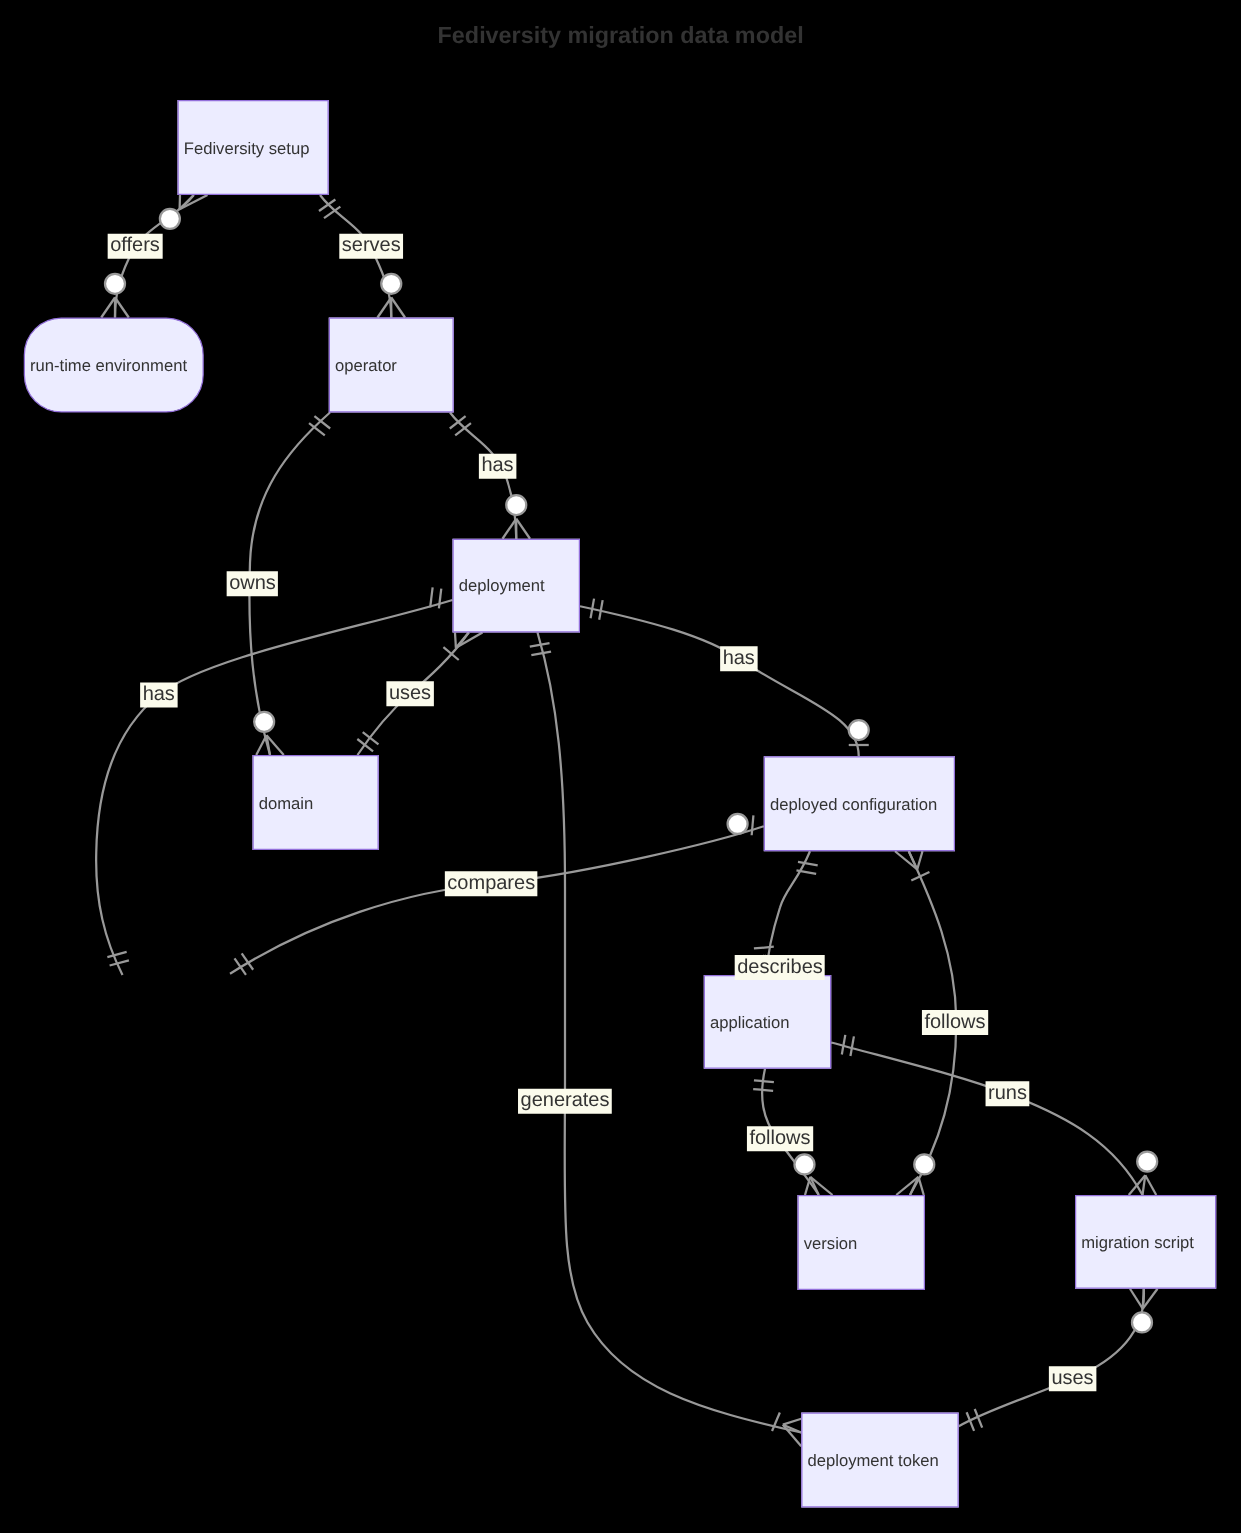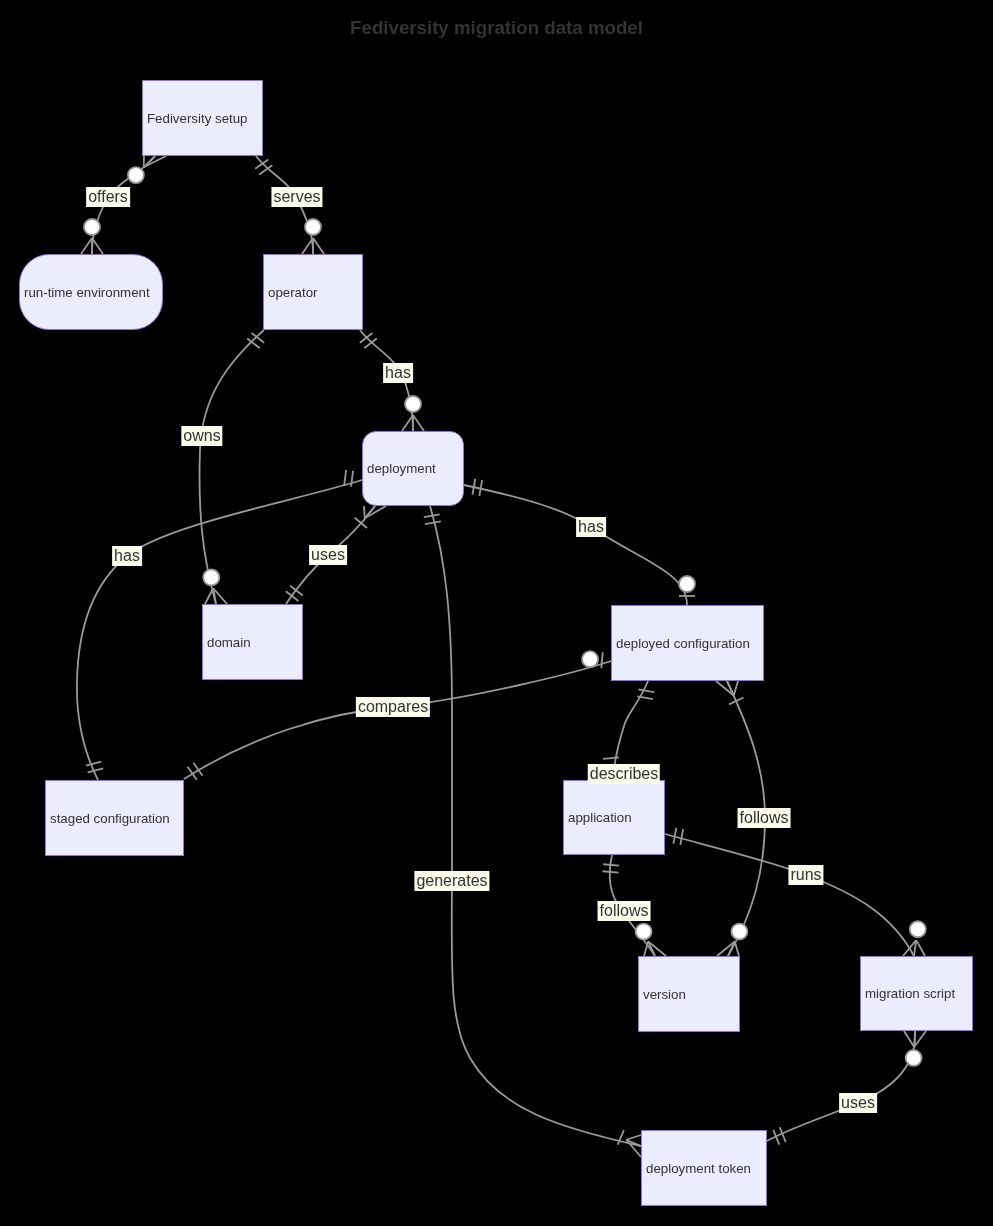--- a/index.html
+++ b/index.html
@@ -163,49 +163,46 @@
 
   <div class="entity" style="left:142px;top:80px;width:121px;height:76px;">
       <span>Fediversity setup</span>
     </div>
   <div class="entity" style="left:19px;top:254px;width:144px;height:76px;border-radius:30px;">
       <span>run-time environment</span>
     </div>
   <div class="entity" style="left:263px;top:254px;width:100px;height:76px;">
       <span>operator</span>
     </div>
-  <div class="entity" style="left:362px;top:431px;width:102px;height:75px;border-radius:14px;">
+  <div class="entity" style="left:362px;top:431px;width:102px;height:75px;">
       <span>deployment</span>
     </div>
   <div class="entity" style="left:202px;top:604px;width:101px;height:76px;">
       <span>domain</span>
     </div>
   <div class="entity" style="left:611px;top:605px;width:153px;height:76px;">
       <span>deployed configuration</span>
-    </div>
-  <div class="entity" style="left:45px;top:780px;width:139px;height:76px;">
-      <span>staged configuration</span>
     </div>
   <div class="entity" style="left:638px;top:956px;width:102px;height:76px;">
       <span>version</span>
     </div>
   <div class="entity" style="left:563px;top:780px;width:102px;height:75px;">
       <span>application</span>
     </div>
   <div class="entity" style="left:860px;top:956px;width:113px;height:75px;">
       <span>migration script</span>
     </div>
   <div class="entity" style="left:641px;top:1130px;width:126px;height:76px;">
       <span>deployment token</span>
     </div>
 
   <div class="rel-label" style="left:108px;top:197px;">offers</div>
   <div class="rel-label" style="left:297px;top:197px;">serves</div>
   <div class="rel-label" style="left:398px;top:373px;">has</div>
-  <div class="rel-label" style="left:202px;top:436px;">owns</div>
+  <div class="rel-label" style="left:202px;top:467px;">owns</div>
   <div class="rel-label" style="left:328px;top:555px;">uses</div>
   <div class="rel-label" style="left:127px;top:556px;">has</div>
   <div class="rel-label" style="left:591px;top:527px;">has</div>
   <div class="rel-label" style="left:393px;top:707px;">compares</div>
   <div class="rel-label" style="left:624px;top:726px;margin-top:48px;">describes</div>
   <div class="rel-label" style="left:764px;top:818px;">follows</div>
   <div class="rel-label" style="left:624px;top:911px;">follows</div>
   <div class="rel-label" style="left:806px;top:875px;">runs</div>
   <div class="rel-label" style="left:858px;top:1103px;">uses</div>
   <div class="rel-label" style="left:452px;top:881px;">generates</div>

